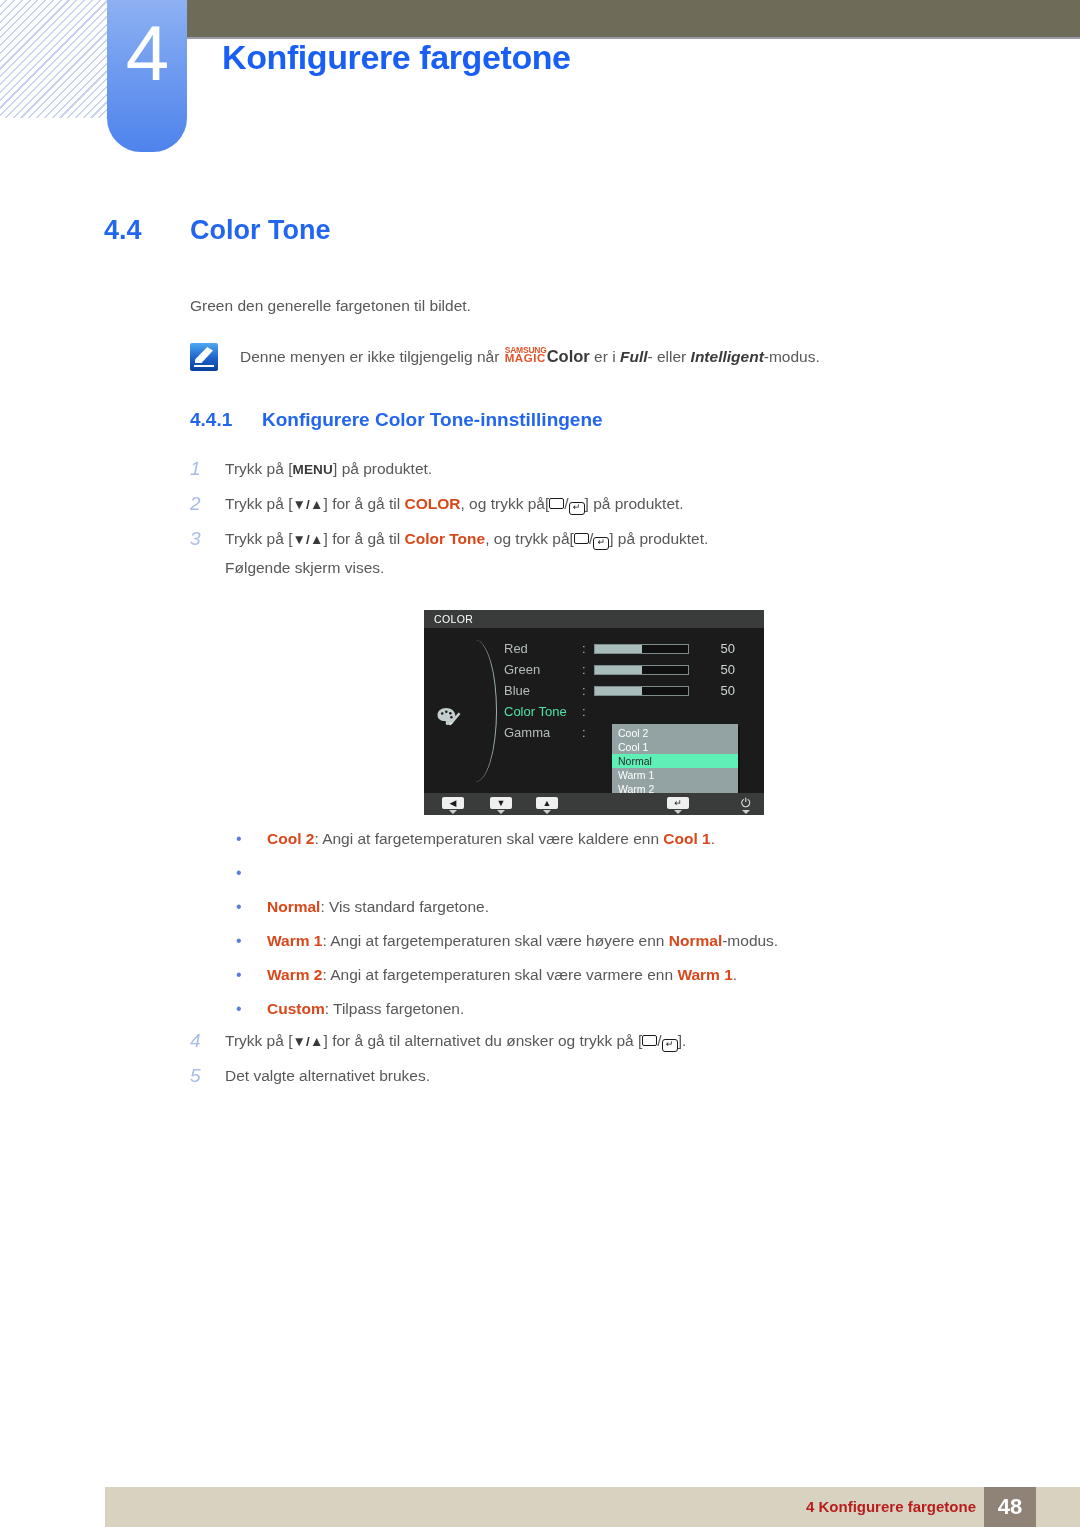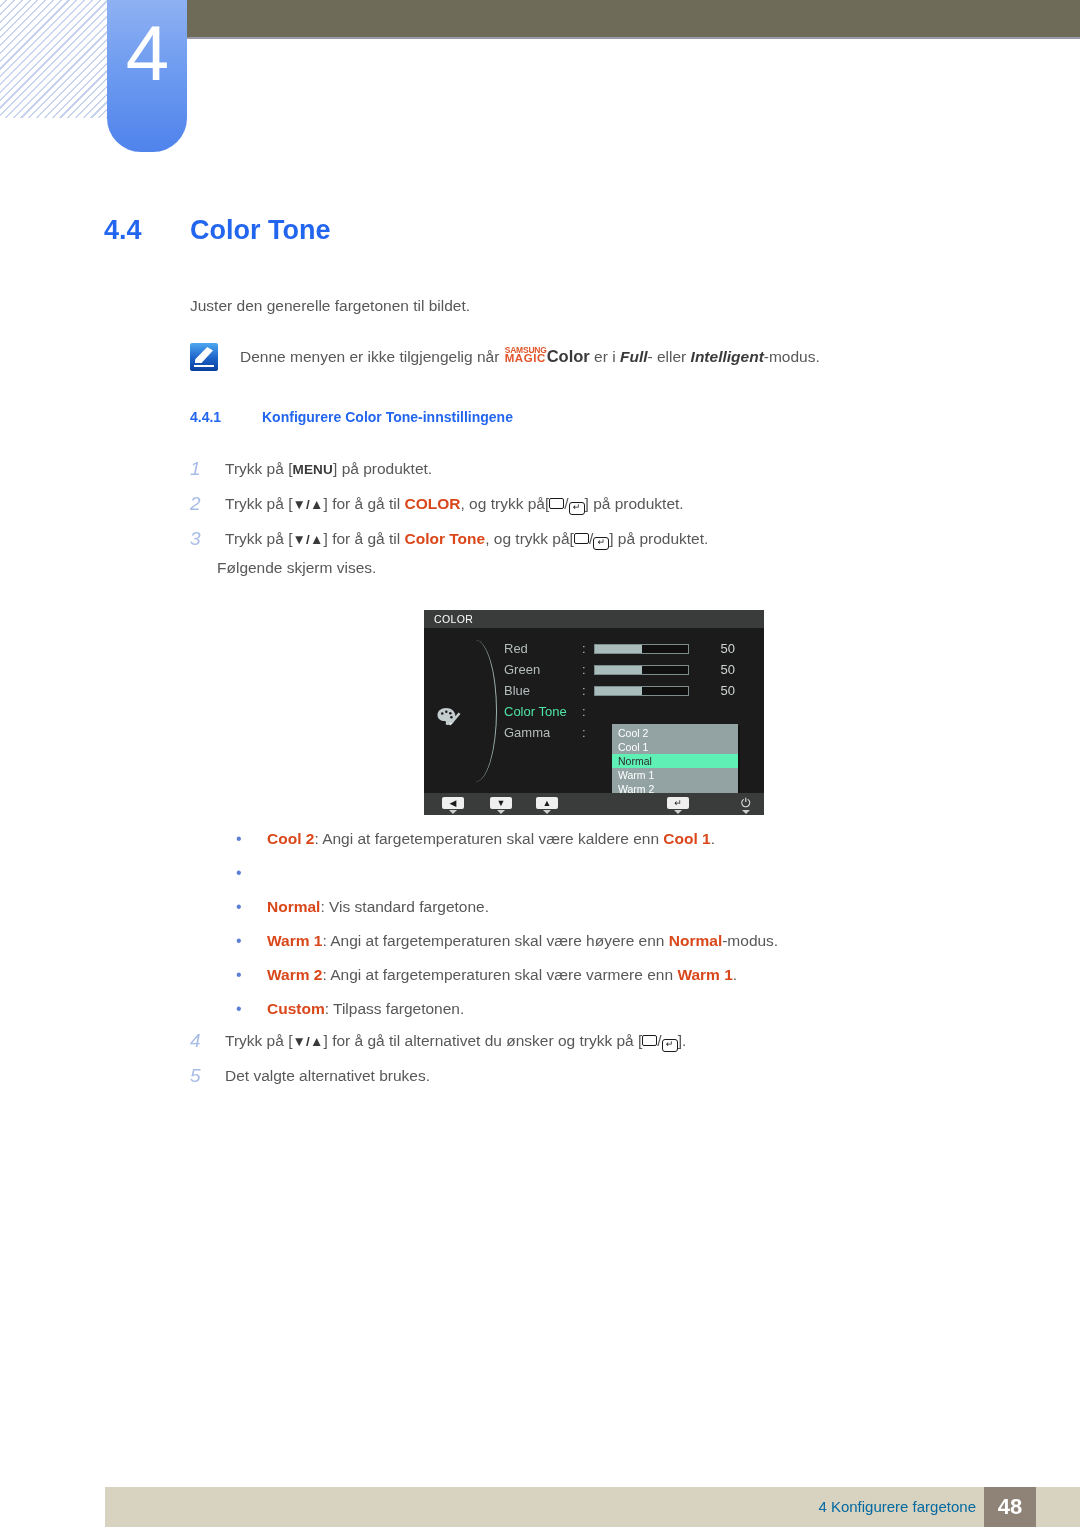--- a/index.html
+++ b/index.html
@@ -164,21 +164,21 @@
     font-size: 16.5px;
   }
   .b-dark { font-weight: bold; color: #3a3a3a; font-style: italic; }
 
   
   .sub-head {
     position: absolute;
     left: 190px; top: 409px;
     color: #2266ef;
     font-weight: bold;
-    font-size: 14px;
+    font-size: 19px;
     display: flex;
   }
   .sub-head .num { width: 72px; }
 
   
   .steps { position: absolute; left: 190px; top: 458px; width: 700px; }
   .step {
     display: flex;
     margin-bottom: 13px;
     font-size: 15.5px;
@@ -187,21 +187,21 @@
   .step .idx {
     width: 35px;
     flex: 0 0 35px;
     color: #a8bce8;
     font-style: italic;
     font-size: 19px;
     line-height: 21px;
   }
   .step .body { color: #58585a; }
   .subline {
-    margin-left: 27px;
+    margin-left: 35px;
     font-size: 15.5px;
     color: #58585a;
     margin-top: -4px;
     margin-bottom: 10px;
   }
   .steps2 { position: absolute; left: 190px; top: 1030px; width: 700px; }
 
   .key {
     display: inline-block;
     font-weight: bold;
@@ -385,22 +385,22 @@
     right: 0;
     height: 40px;
     background: #d8d3c0;
   }
   .footer-text {
     position: absolute;
     right: 104px; top: 0;
     height: 40px;
     line-height: 40px;
     font-size: 15px;
-    color: #0369a1;
-    font-weight: normal;
+    color: #b91c1c;
+    font-weight: bold;
   }
   .footer-page {
     position: absolute;
     right: 44px; top: 0;
     width: 52px; height: 40px;
     background: #8f8276;
     color: #ffffff;
     font-size: 22px;
     font-weight: bold;
     line-height: 40px;
@@ -410,28 +410,29 @@
 </head>
 <body>
 
 <div class="chapter-header">
   <div class="hatch"></div>
   <div class="olive-bar"></div>
   <div class="olive-bar-underline"></div>
   <div class="chapter-num-tab">
     <div class="chapter-num">4</div>
   </div>
+  <div class="chapter-title">Konfigurere fargetone</div>
 </div>
 
 <div class="sec-head">
   <span class="num">4.4</span>
   <span class="txt">Color Tone</span>
 </div>
 
-<div class="intro">Juster den generelle fargetonen til bildet.</div>
+<div class="intro">Green den generelle fargetonen til bildet.</div>
 
 <div class="note-row">
   <div class="note-icon"></div>
   <div class="note-text">
     <span>Denne menyen er ikke tilgjengelig når </span><span class="magic-logo"><span class="sam">SAMSUNG</span><span class="mag">MAGIC</span></span><span class="magic-color">Color</span><span> er i </span><span class="b-dark">Full</span><span>- eller </span><span class="b-dark">Intelligent</span><span>-modus.</span>
   </div>
 </div>
 
 <div class="sub-head">
   <span class="num">4.4.1</span>

